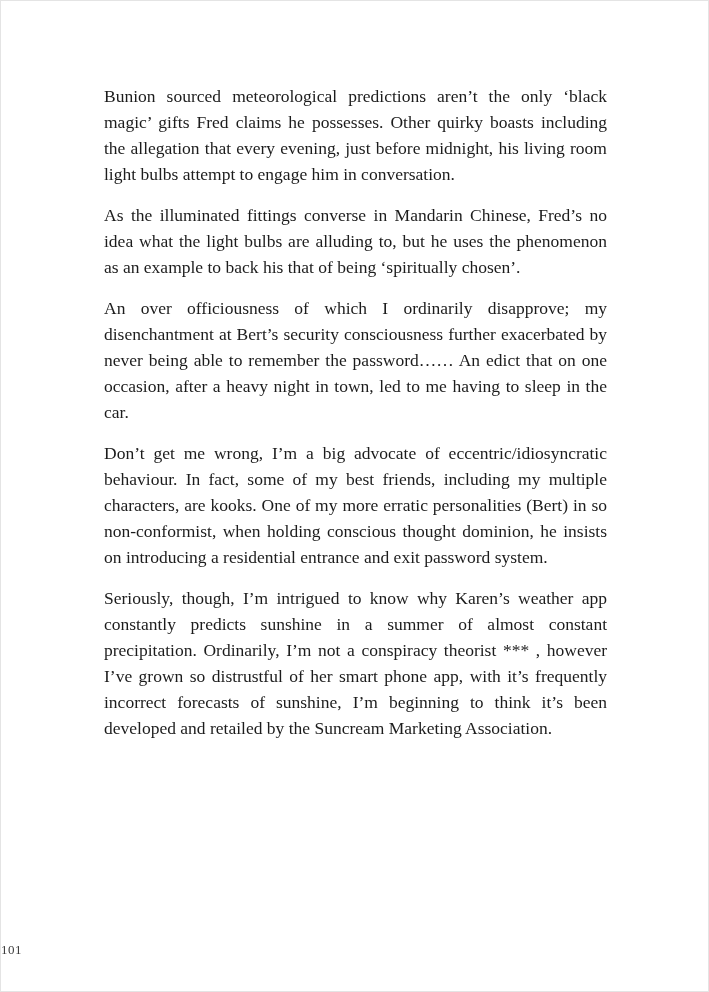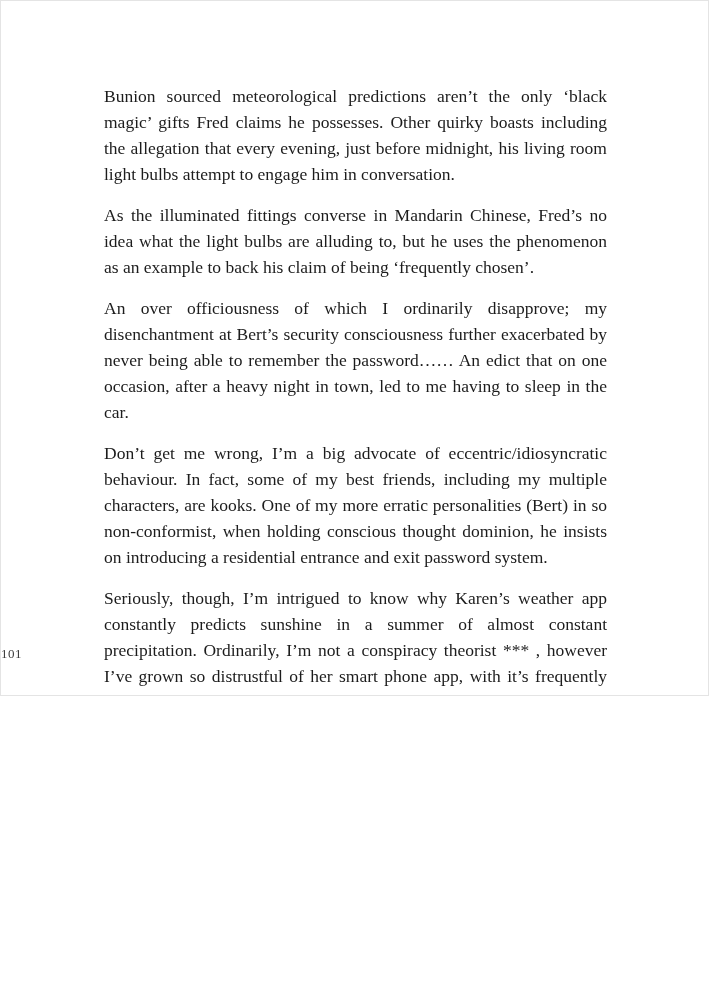--- a/index.html
+++ b/index.html
@@ -9,21 +9,21 @@
   }
   body {
     width: 709px;
     height: 992px;
     font-family: "Liberation Serif", serif;
   }
   .sheet {
     position: relative;
     box-sizing: border-box;
     width: 709px;
-    height: 696px;
+    height: 992px;
     background: #ffffff;
     border: 1px solid #e4e4e4;
     overflow: hidden;
   }
   .content {
     position: absolute;
     top: 82px;
     left: 103px;
     width: 503px;
   }
@@ -45,19 +45,19 @@
     color: #3c3c3c;
     letter-spacing: 0.5px;
   }
 </style>
 </head>
 <body>
 
 <div class="sheet">
   <div class="content">
     <p>Bunion sourced meteorological predictions aren’t the only ‘black magic’ gifts Fred claims he possesses. Other quirky boasts including the allegation that every evening, just before midnight, his living room light bulbs attempt to engage him in conversation.</p>
-    <p>As the illuminated fittings converse in Mandarin Chinese, Fred’s no idea what the light bulbs are alluding to, but he uses the phenomenon as an example to back his claim of being ‘frequently chosen’.</p>
+    <p>As the illuminated fittings converse in Mandarin Chinese, Fred’s no idea what the light bulbs are alluding to, but he uses the phenomenon as an example to back his that of being ‘spiritually chosen’.</p>
     <p>An over officiousness of which I ordinarily disapprove; my disenchantment at Bert’s security consciousness further exacerbated by never being able to remember the password…… An edict that on one occasion, after a heavy night in town, led to me having to sleep in the car.</p>
     <p>Don’t get me wrong, I’m a big advocate of eccentric/idiosyncratic behaviour. In fact, some of my best friends, including my multiple characters, are kooks. One of my more erratic personalities (Bert) in so non-conformist, when holding conscious thought dominion, he insists on introducing a residential entrance and exit password system.</p>
     <p>Seriously, though, I’m intrigued to know why Karen’s weather app constantly predicts sunshine in a summer of almost constant precipitation. Ordinarily, I’m not a conspiracy theorist *** , however I’ve grown so distrustful of her smart phone app, with it’s frequently incorrect forecasts of sunshine, I’m beginning to think it’s been developed and retailed by the Suncream Marketing Association.</p>
   </div>
   <div class="page-number">101</div>
 </div>
 
 </body></html>

